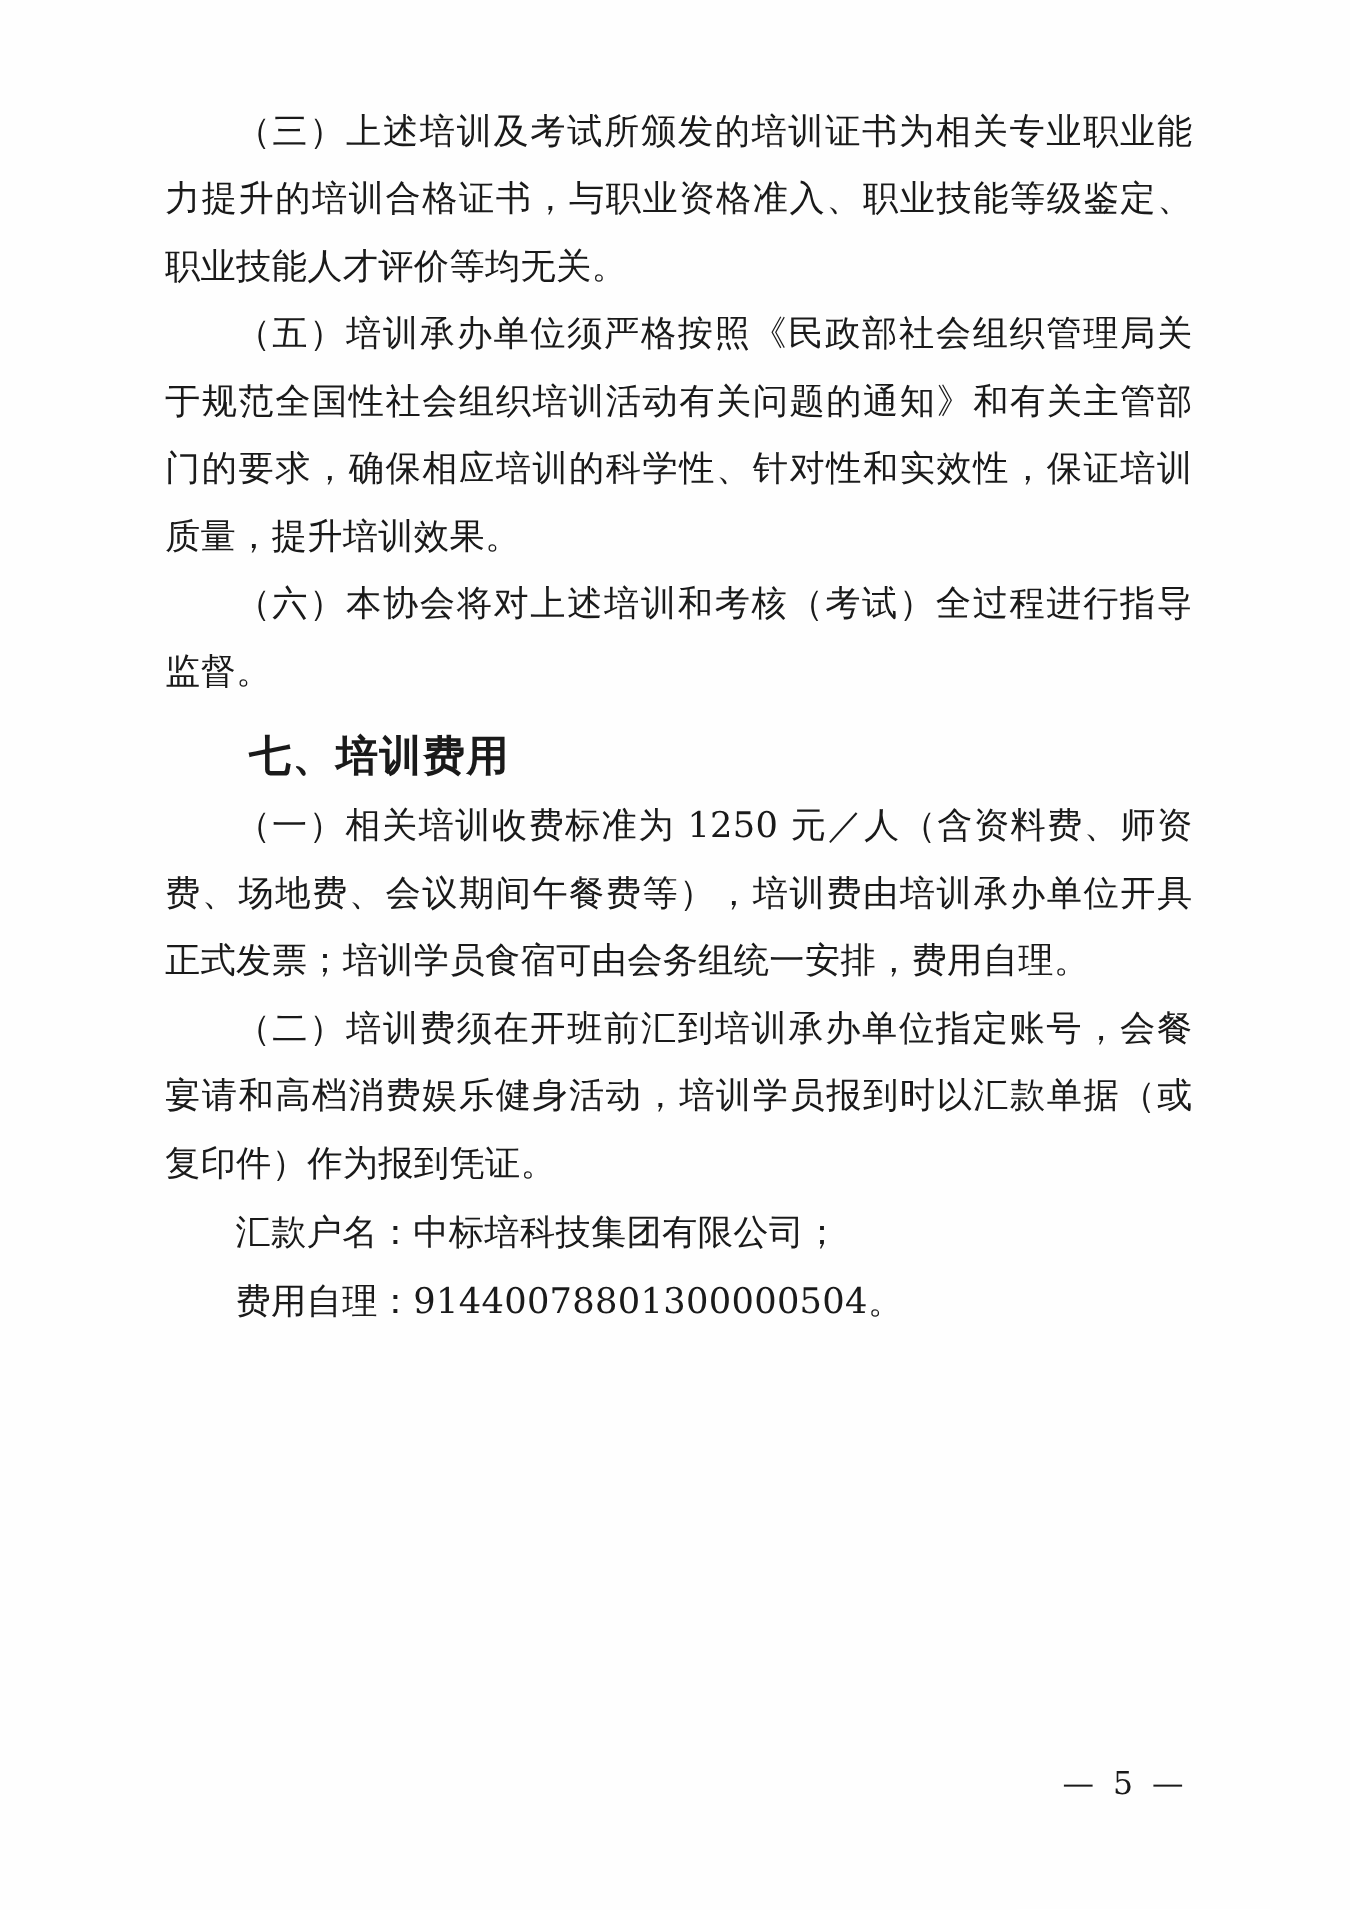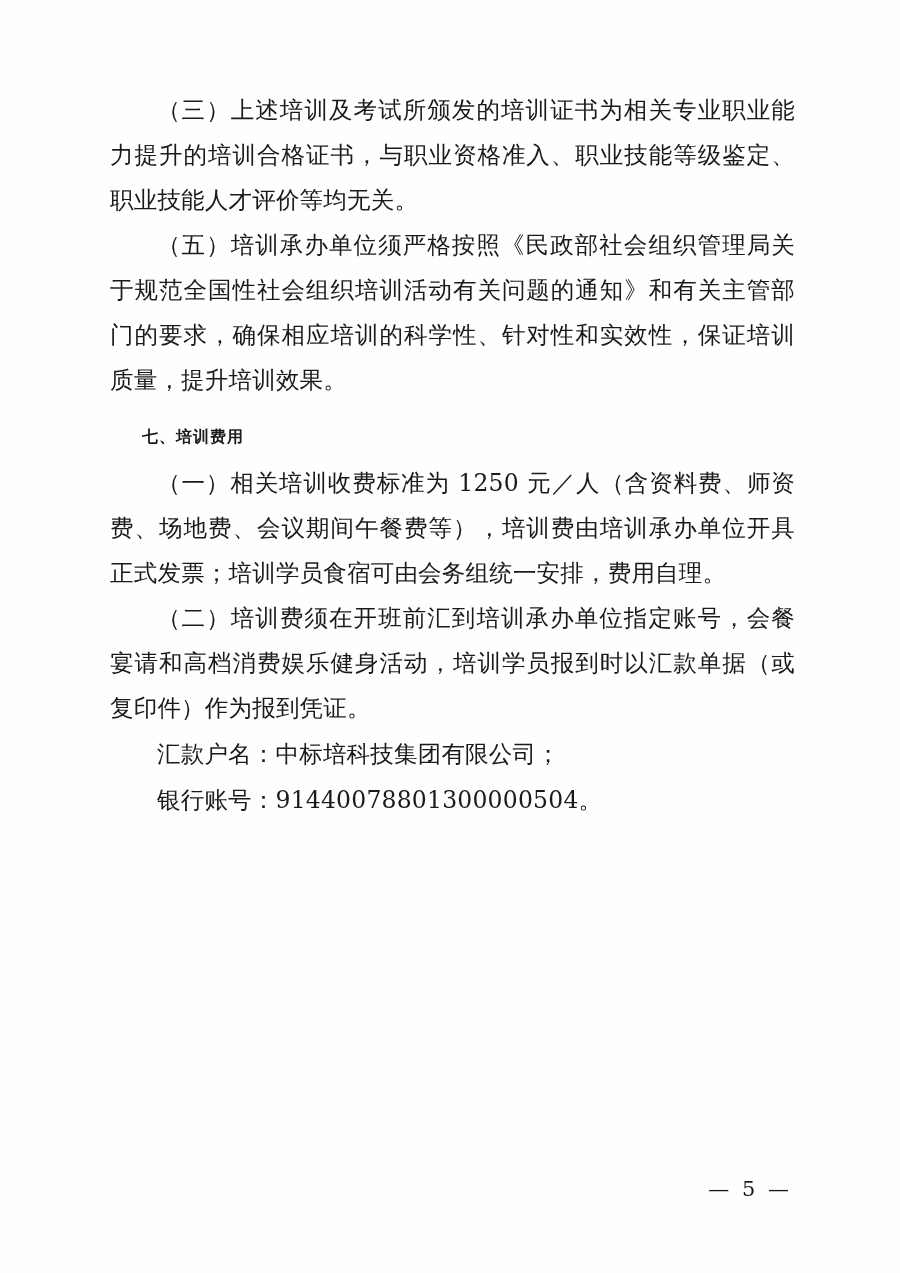--- a/index.html
+++ b/index.html
@@ -14,37 +14,37 @@
     font-family: "DejaVu Serif", "Liberation Serif", serif;
     color: #1a1a1a;
     overflow: hidden;
   }
   .page {
     position: absolute;
     left: 0; top: 0;
     width: 900px;
     height: 1273px;
     box-sizing: border-box;
-    padding: 88px 105px 60px 110px;
+    padding: 65px 105px 60px 110px;
     background: #fefefe;
   }
   .doc-body {
     font-size: 23.5px;
     line-height: 45px;
     text-align: justify;
     text-justify: inter-ideograph;
     letter-spacing: 0.2px;
   }
   p.para {
     margin: 0 0 0 0;
     text-indent: 2em;
   }
   h2.section {
     margin: 10px 0 0 0;
-    font-size: 16px;
+    font-size: 28px;
     font-weight: bold;
     text-indent: 2em;
     line-height: 48px;
     letter-spacing: 1px;
     font-family: "DejaVu Sans", "Liberation Sans", sans-serif;
   }
   p.acct {
     margin: 0;
     text-indent: 2em;
     line-height: 46px;
@@ -60,24 +60,25 @@
   }
 </style>
 </head>
 <body>
 
 <div class="page">
   <div class="doc-body">
 
     <p class="para">（三）上述培训及考试所颁发的培训证书为相关专业职业能力提升的培训合格证书，与职业资格准入、职业技能等级鉴定、职业技能人才评价等均无关。</p>
     <p class="para">（五）培训承办单位须严格按照《民政部社会组织管理局关于规范全国性社会组织培训活动有关问题的通知》和有关主管部门的要求，确保相应培训的科学性、针对性和实效性，保证培训质量，提升培训效果。</p>
+    <p class="para">（六）本协会将对上述培训和考核（考试）全过程进行指导监督。</p>
 
     <h2 class="section">七、培训费用</h2>
 
     <p class="para">（一）相关培训收费标准为 1250 元／人（含资料费、师资费、场地费、会议期间午餐费等），培训费由培训承办单位开具正式发票；培训学员食宿可由会务组统一安排，费用自理。</p>
     <p class="para">（二）培训费须在开班前汇到培训承办单位指定账号，会餐宴请和高档消费娱乐健身活动，培训学员报到时以汇款单据（或复印件）作为报到凭证。</p>
 
     <p class="acct">汇款户名：中标培科技集团有限公司；</p>
-    <p class="acct">银行账号：91440078801300000504。</p>
+    <p class="acct">费用自理：91440078801300000504。</p>
 
   </div>
   <div class="pagenum">— 5 —</div>
 </div>
 
 </body></html>

